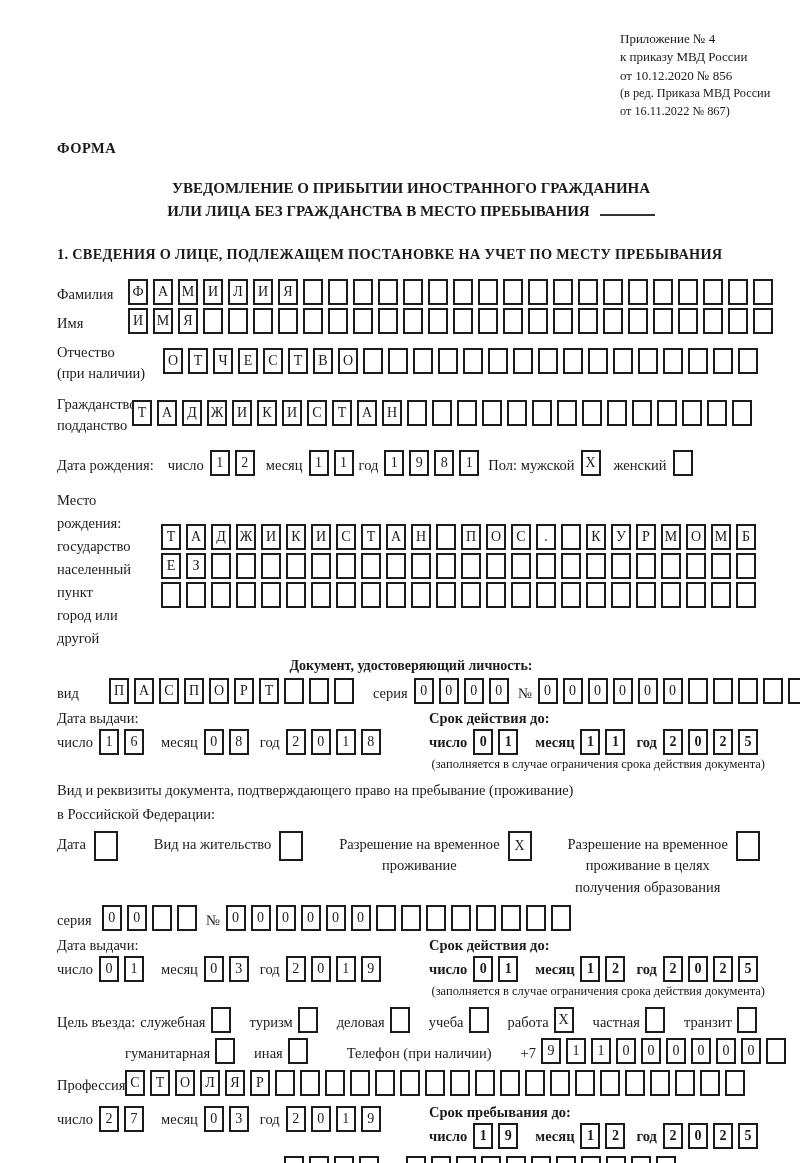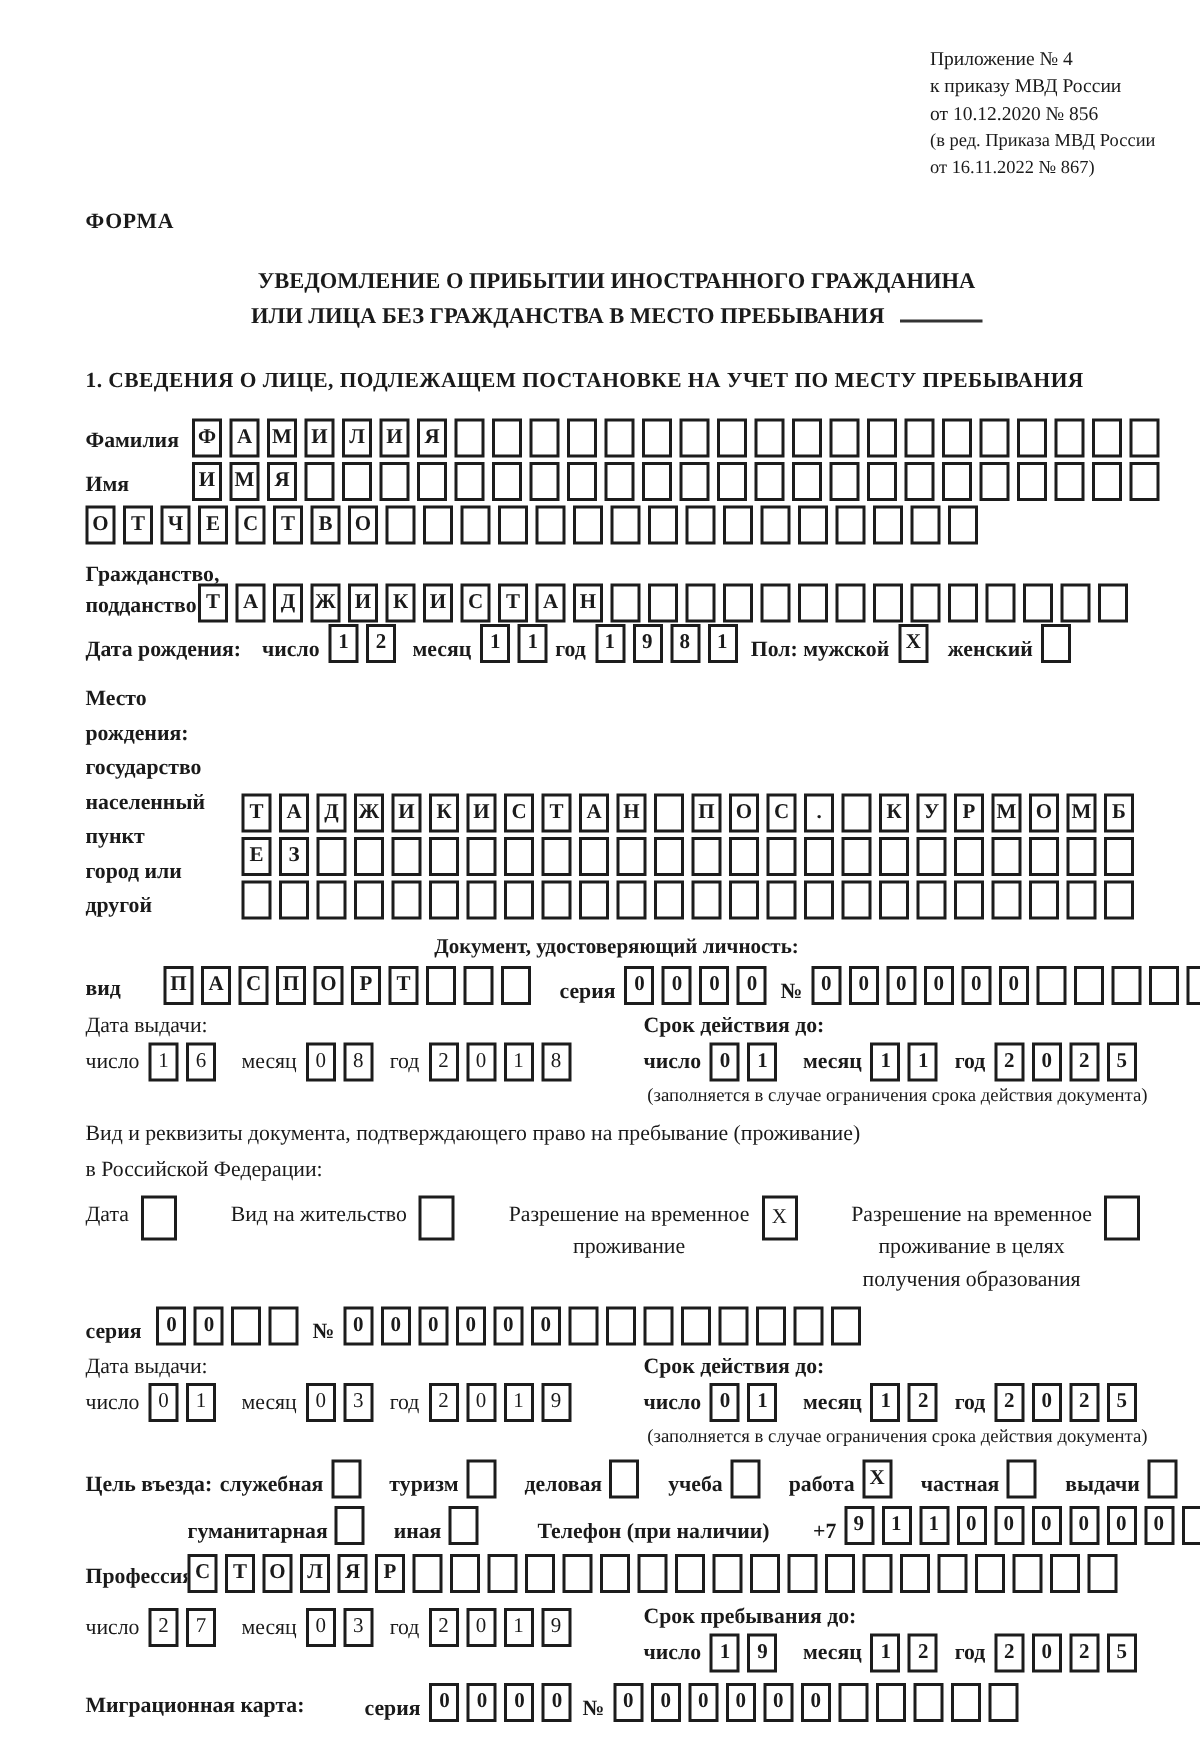--- a/index.html
+++ b/index.html
@@ -9,21 +9,21 @@
   
   .appendix { margin-left:563px; font-size:13px; line-height:1.42; white-space:nowrap; }
   .appendix .amend { font-size:12.3px; }
   .form-label { text-align:left; font-weight:bold; font-size:14.5px; margin-top:20px; letter-spacing:.5px; }
 
   .title { text-align:center; font-weight:bold; font-size:15px; line-height:1.5; margin-top:20px; }
   .tunder { display:inline-block; width:55px; border-bottom:2.5px solid #333; margin-left:10px; vertical-align:baseline; }
   .sheading { font-weight:bold; font-size:14.3px; margin-top:24px; letter-spacing:.3px; white-space:nowrap; }
 
   
-  .frow { display:flex; align-items:flex-end; margin-top:3px;font-weight:bold; }
+  .frow { display:flex; align-items:center; margin-top:3px; }
   .flabel { font-size:14.5px; flex:none; padding-top:5px; line-height:1.45; }
   .cells { display:flex; flex:none; }
   .cell { box-sizing:border-box; flex:none; width:20px; height:26px; margin-right:5px;
           border:2px solid #1c1c1c; display:flex; align-items:center; justify-content:center;
           font-size:14px; background:#fff; }
   .stack { display:flex; flex-direction:column; }
   .stack .cells { margin-bottom:3px; }
 
   .dlabel { font-size:14.5px; flex:none; padding-top:5px; margin-right:6px; }
 
@@ -130,20 +130,24 @@
         <span class="cell"></span>
         <span class="cell"></span>
         <span class="cell"></span>
         <span class="cell"></span>
         <span class="cell"></span>
         <span class="cell"></span>
       </div>
   </div>
 
   <div class="frow">
+    <div class="flabel" style="width:106px">
+      <div>Отчество</div>
+      <div>(при наличии)</div>
+    </div>
     <div class="cells">
         <span class="cell">О</span>
         <span class="cell">Т</span>
         <span class="cell">Ч</span>
         <span class="cell">Е</span>
         <span class="cell">С</span>
         <span class="cell">Т</span>
         <span class="cell">В</span>
         <span class="cell">О</span>
         <span class="cell"></span>
@@ -192,21 +196,21 @@
         <span class="cell"></span>
         <span class="cell"></span>
         <span class="cell"></span>
         <span class="cell"></span>
         <span class="cell"></span>
         <span class="cell"></span>
         <span class="cell"></span>
       </div>
   </div>
 
-  <div class="frow" style="margin-top:1px">
+  <div class="frow" style="margin-top:14px">
     <span class="dlabel" style="margin-right:14px">Дата рождения:</span>
     <span class="dlabel">число</span>
     <span class="cells">
         <span class="cell">1</span>
         <span class="cell">2</span>
       </span>
     <span class="dlabel" style="margin-left:6px">месяц</span>
     <span class="cells">
         <span class="cell">1</span>
         <span class="cell">1</span>
@@ -545,21 +549,21 @@
     <span class="plabel">работа</span>
     <span class="cells">
         <span class="cell">X</span>
       </span>
       <span class="pgap"></span>
     <span class="plabel">частная</span>
     <span class="cells">
         <span class="cell"></span>
       </span>
       <span class="pgap"></span>
-    <span class="plabel">выдачи</span>
+    <span class="plabel">транзит</span>
     <span class="cells">
         <span class="cell"></span>
       </span>
   </div>
 
   <div class="frow" style="margin-top:5px">
     <span class="plabel" style="margin-left:68px">гуманитарная</span>
     <span class="cells">
         <span class="cell"></span>
       </span>

